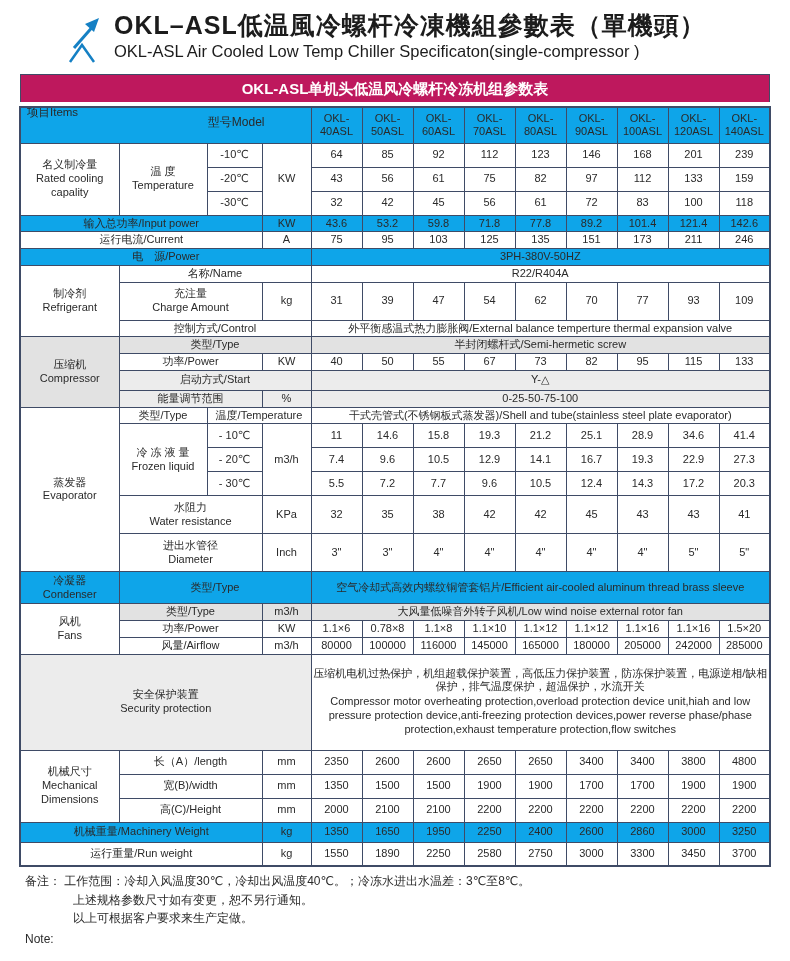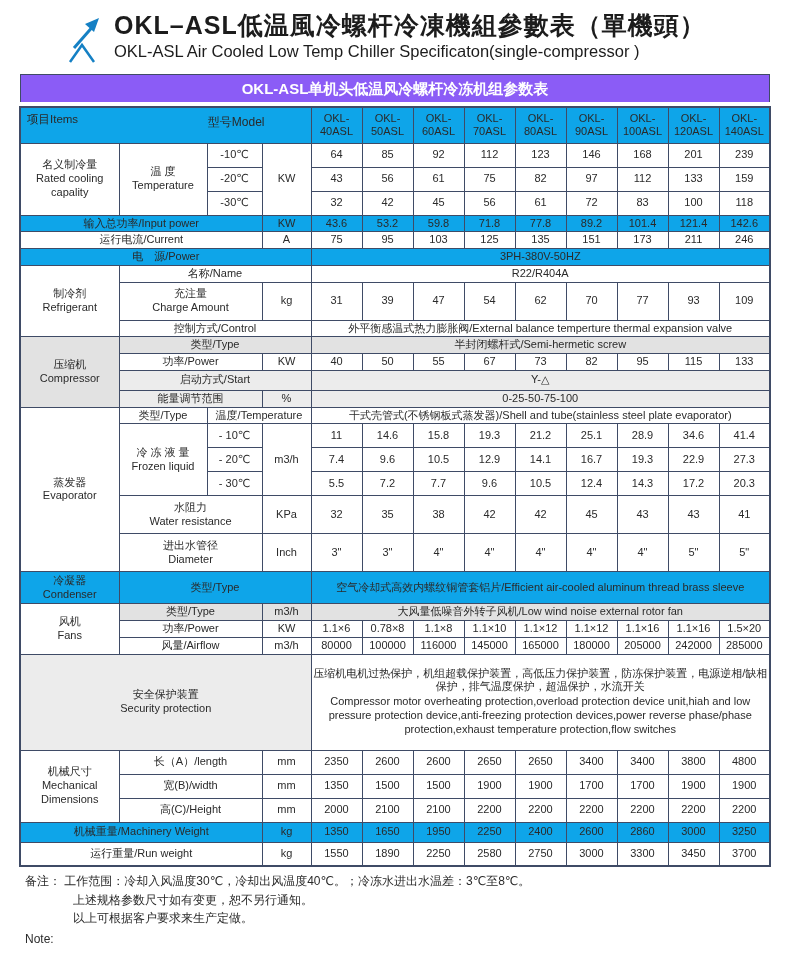--- a/index.html
+++ b/index.html
@@ -12,21 +12,21 @@
 
   
   .titleblock{display:flex;align-items:center;padding-left:68px;margin-bottom:10px;}
   .logo{margin-top:6px;margin-right:8px;flex:0 0 auto;}
   .titles{display:flex;flex-direction:column;}
   .title-cn{font-size:25px;font-weight:bold;letter-spacing:1px;color:#1c1c1c;line-height:1.15;}
   .title-en{font-size:16.5px;color:#1c1c1c;margin-top:3px;}
 
   
   .banner{
-    width:748px;margin:4px auto;background:#8b5cf6;color:#ffffff;
+    width:748px;margin:4px auto;background:#be185d;color:#ffffff;
     font-size:15px;font-weight:bold;text-align:center;line-height:27px;height:27px;
     border:1px solid #3f4b66;border-bottom:none;
   }
 
   
   table.spec{border-collapse:collapse;table-layout:fixed;width:750px;margin:0 auto;border:2px solid #3f4b66;}
   table.spec td{
     border:1px solid #3f4b66;text-align:center;vertical-align:middle;
     font-size:11px;line-height:1.25;padding:1px 1px;overflow:hidden;word-wrap:break-word;
   }
@@ -35,21 +35,21 @@
   td.lgray{background:#ececec;}
   .pre{white-space:pre-line;}
   .h38{height:36px;} .h25{height:24px;} .h21{height:20px;margin-top:24px;} .h17{height:15px;}
   .h34{height:32px;padding-left:11px;} .h40{height:38px;} .h96{height:96px;}
 
   
   td.diag{
     position:relative;padding:0;
     background-image:linear-gradient(to bottom right,transparent 49.4%,#3f4b66 49.4%,#3f4b66 50.6%,transparent 50.6%);
   }
-  td.diag .items{position:absolute;left:6px;bottom:16px;font-size:11.5px;}
+  td.diag .items{position:absolute;left:6px;bottom:23px;font-size:11.5px;}
   td.diag .model{position:absolute;right:46px;top:7px;font-size:12px;}
 
   td.sec{text-align:left;padding:4px 6px;font-size:11px;line-height:1.4;}
   td.sec div{margin-bottom:1px;}
 
   
   .notes{width:760px;margin:5px 0 0 25px;font-size:12px;line-height:1.55;color:#2a2a2a;}
   .notes .ind{padding-left:48px;}
   .notes .nlabel{margin-top:2px;}
 </style>

